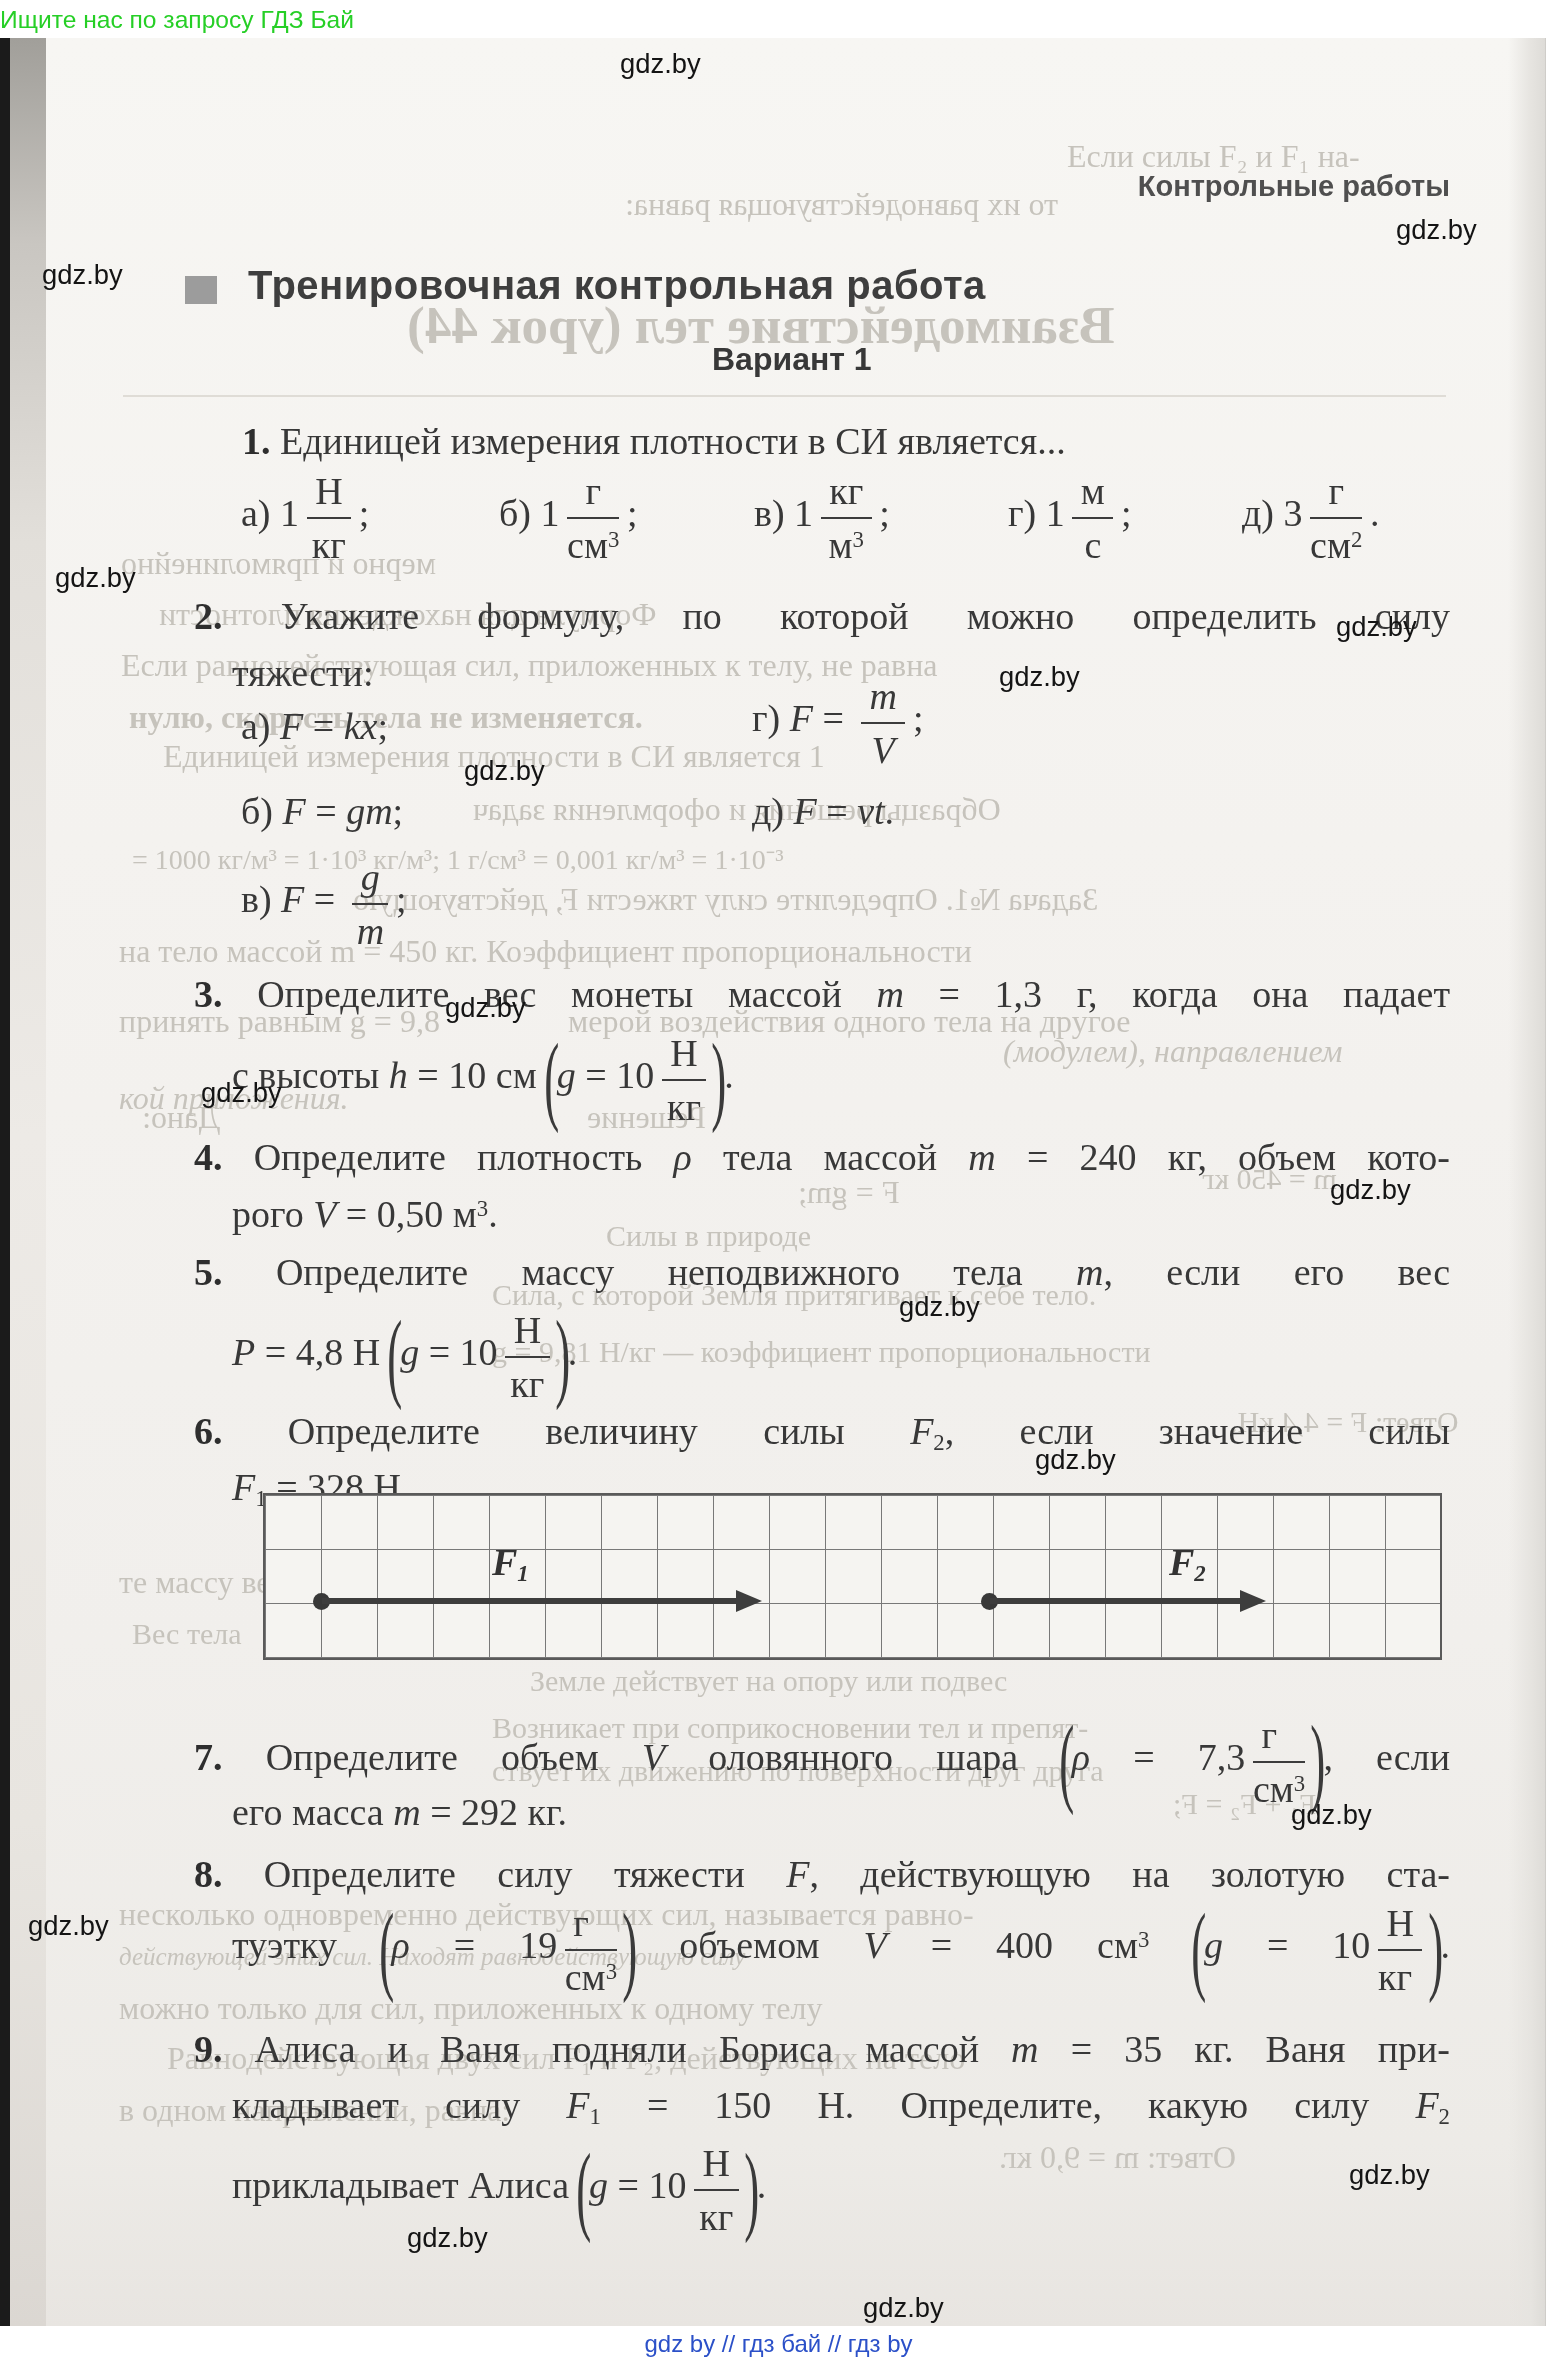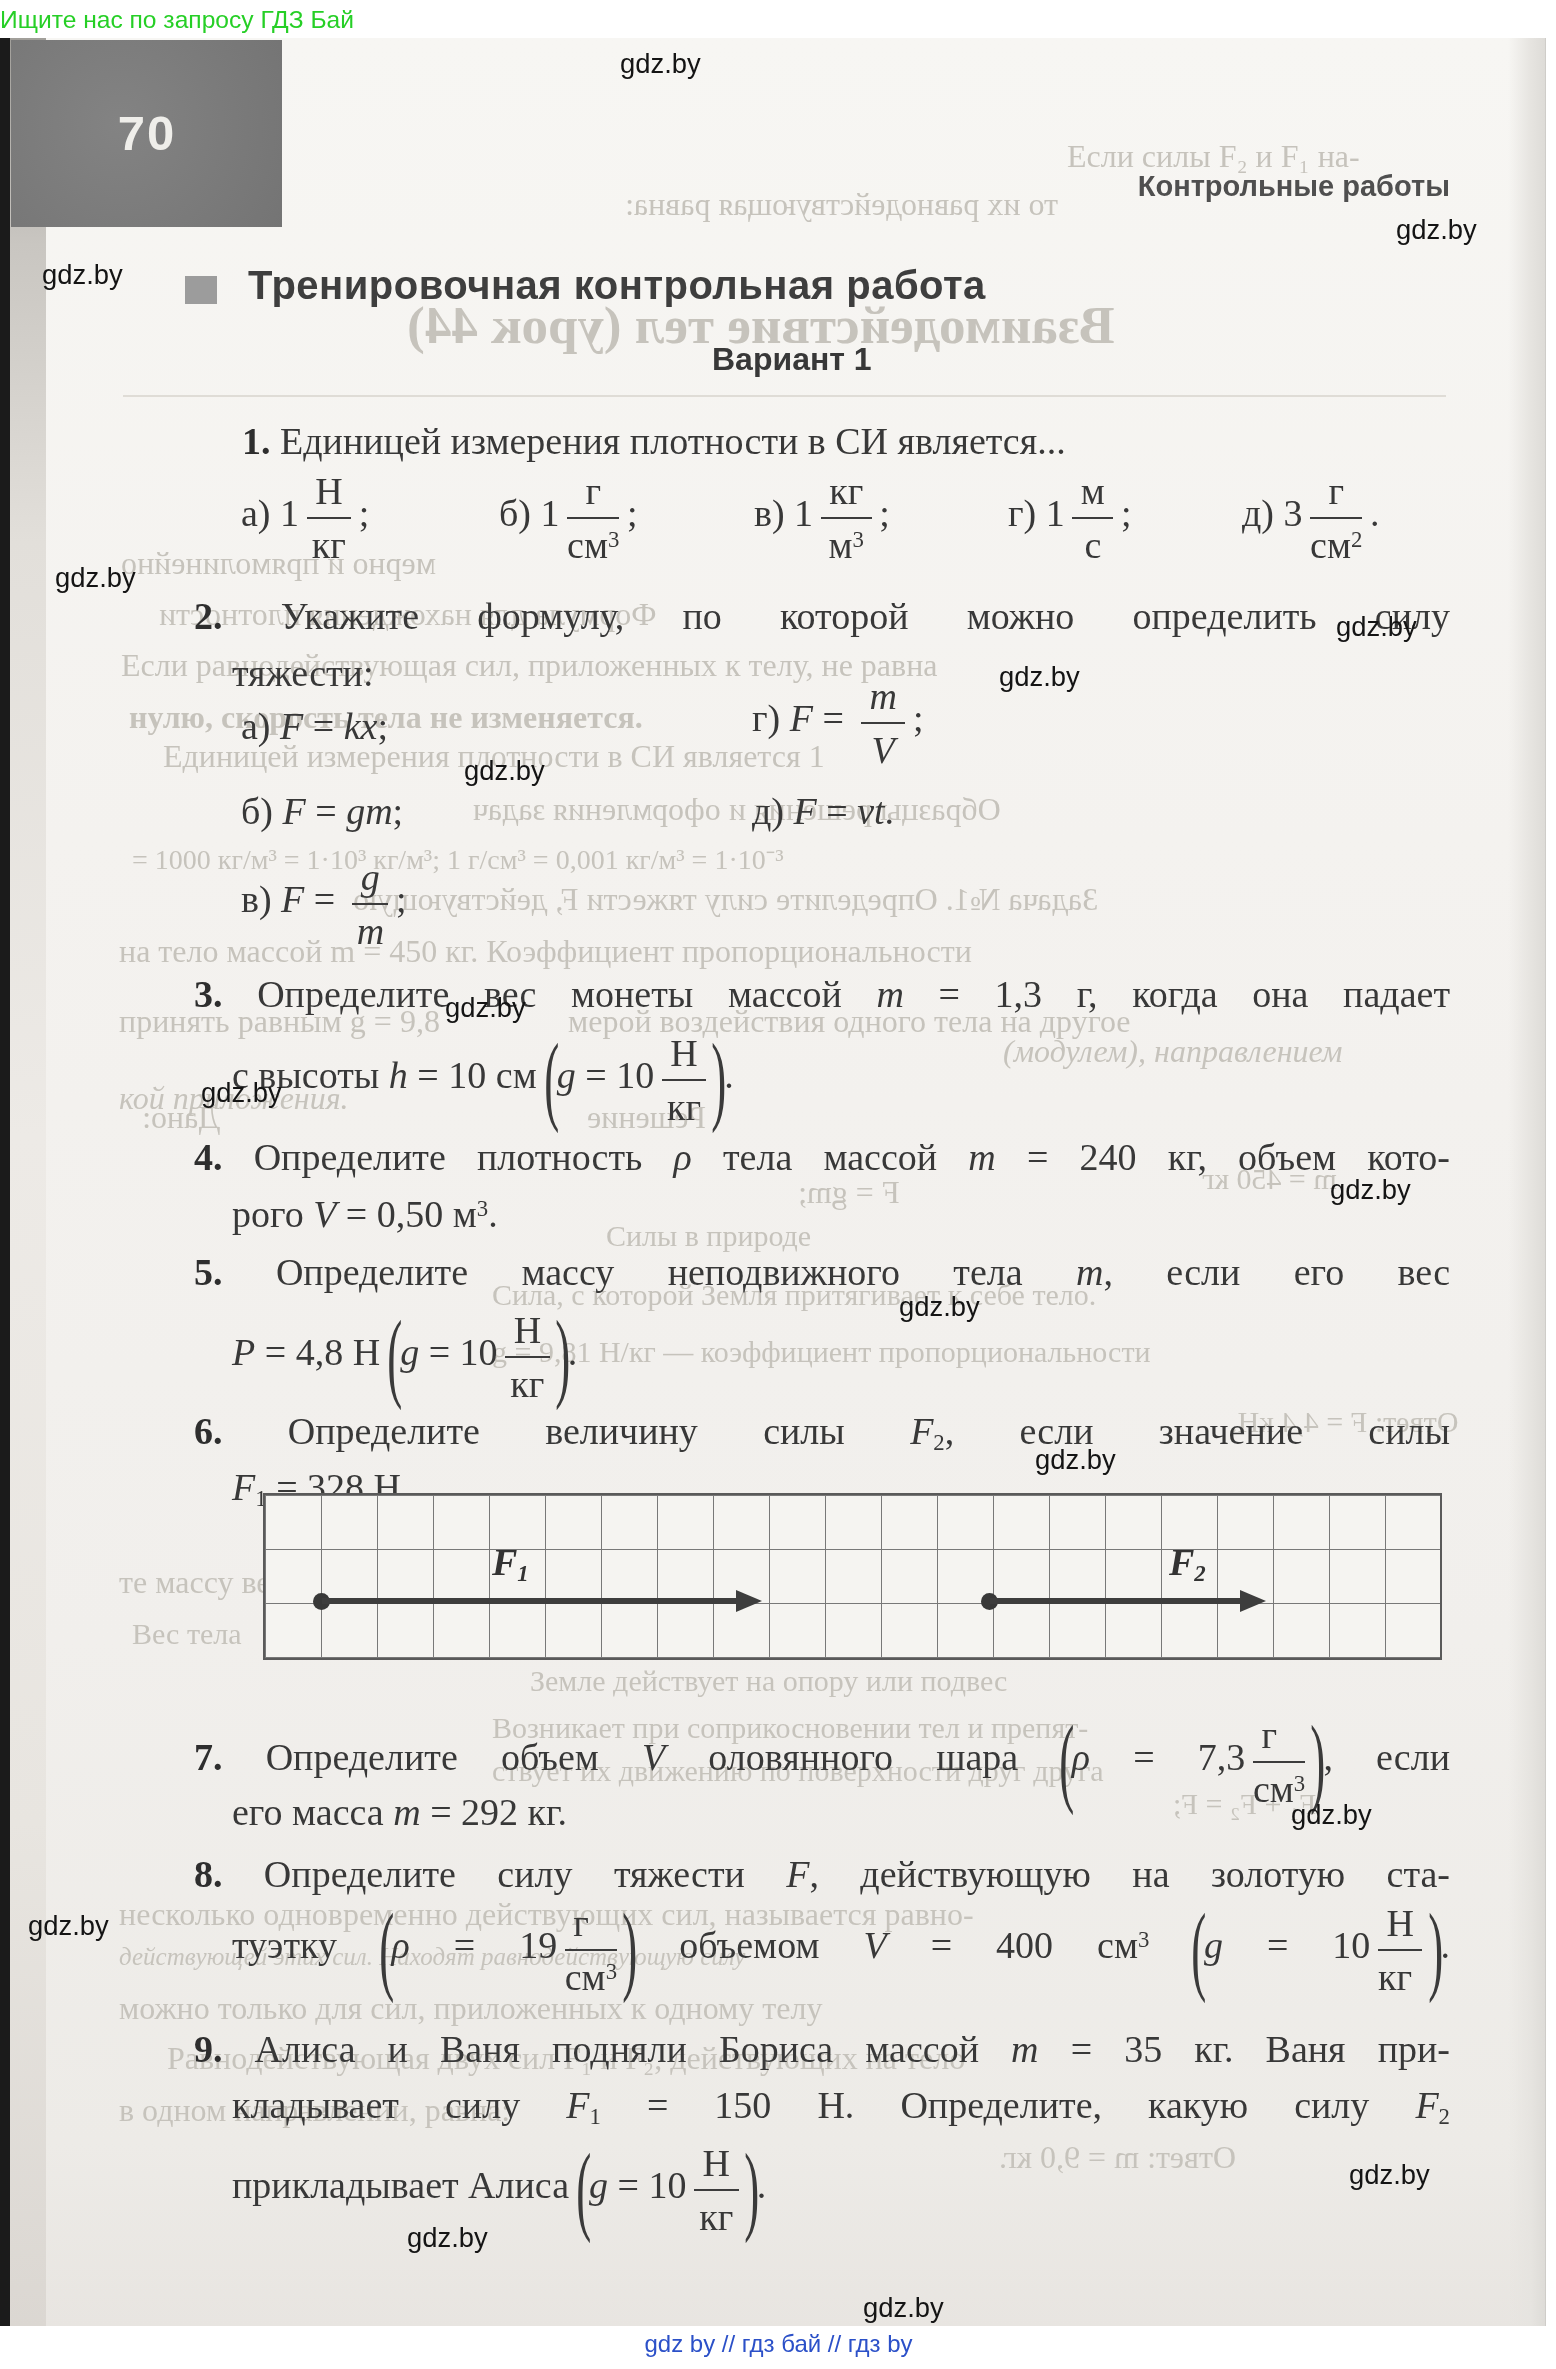--- a/index.html
+++ b/index.html
@@ -55,23 +55,20 @@
 
 <div id="page">
   <a class="banner" id="banner" style="color: rgb(38, 207, 38);">Ищите нас по запросу ГДЗ Бай</a>
 
   <div class="scan" id="scan">
     <div class="spine"></div>
     <div class="spine-shade"></div>
     <div class="right-fade"></div>
     <div class="right-white"></div>
 
-    <div class="pagebox">
-      <span>70</span>
-    </div>
     <div class="section-h">Контрольные работы</div>
 
     <div class="title-bullet"></div>
     <h1 class="title" style="margin:0">Тренировочная контрольная работа</h1>
     <div class="variant">Вариант 1</div>
     <div class="faint-rule"></div>
 
     <div id="ghost-layer">
         <span class="ghost" style="left: 1067px; top: 100px; font-size: 32px;">Если силы F₂ и F₁ на-</span>
         <span class="ghost mir" style="left: 625px; top: 148px; font-size: 32px;">то их равнодействующая равна:</span>

